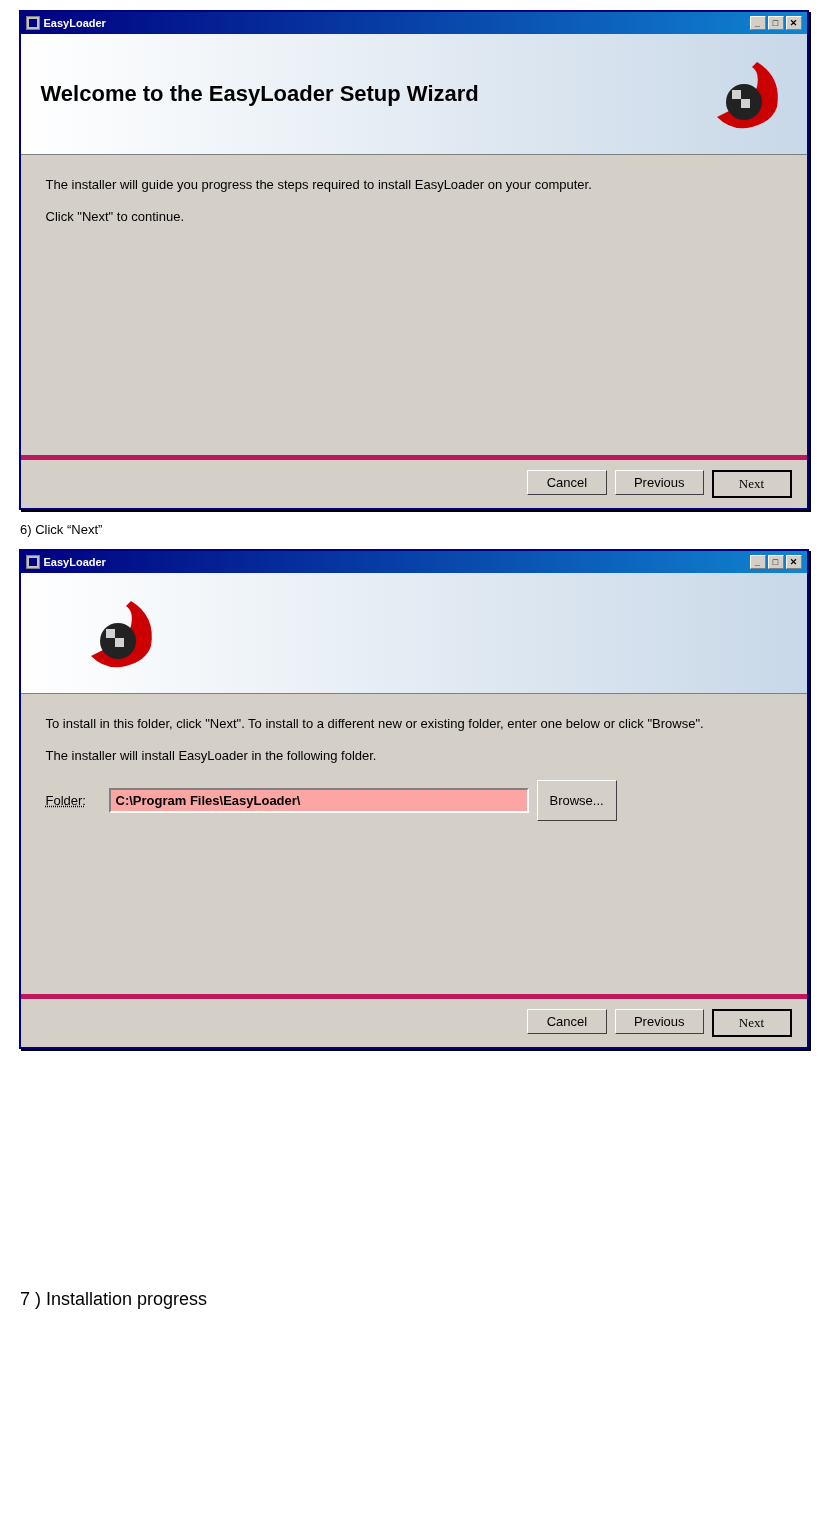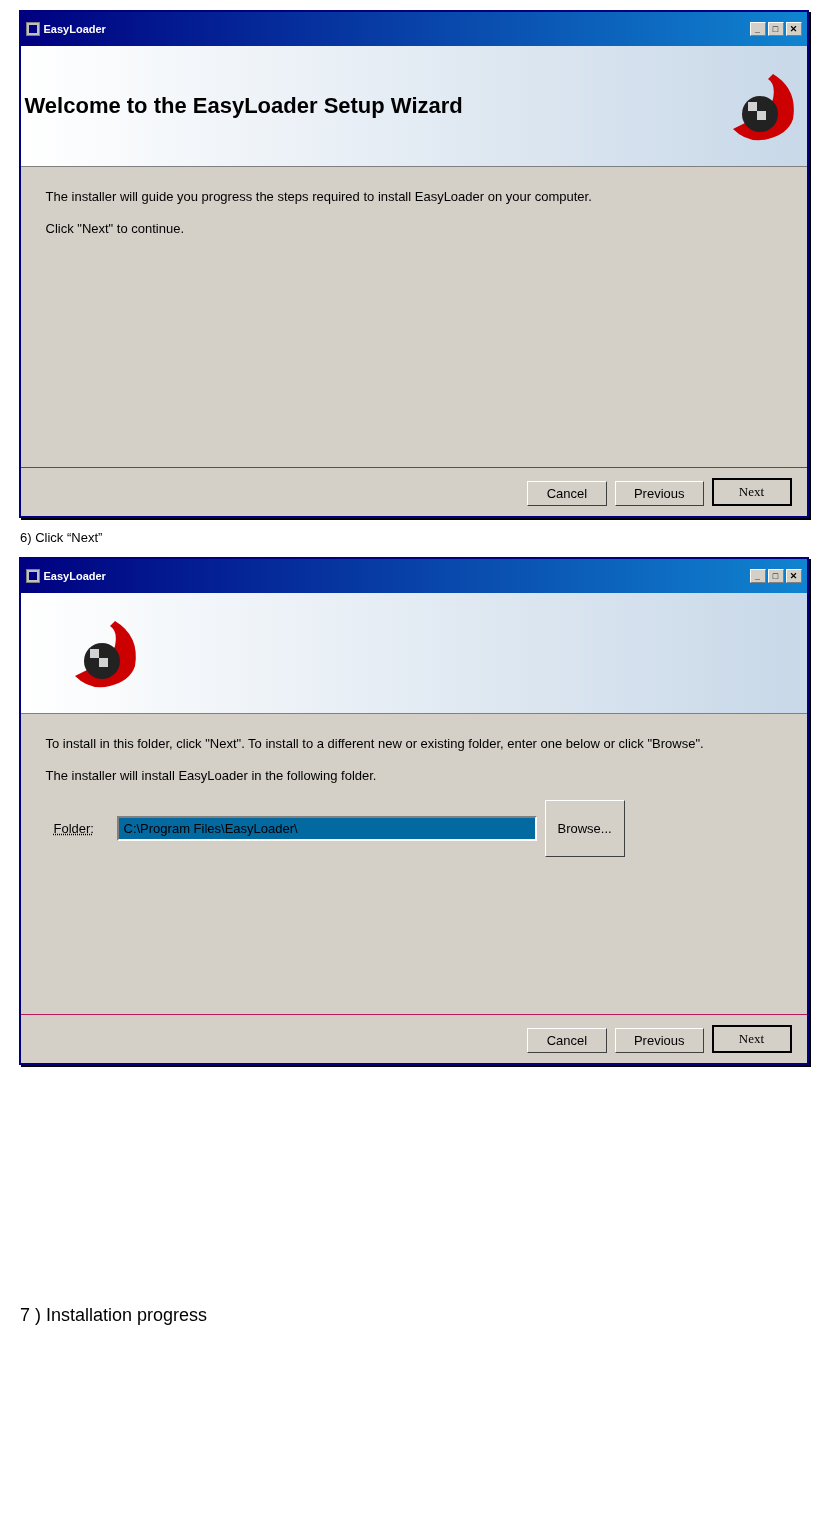--- a/index.html
+++ b/index.html
@@ -24,21 +24,21 @@
       box-shadow: 2px 2px 0px #000;
     }
 
     .win-titlebar {
       background: linear-gradient(to right, #000080, #1084d0);
       color: white;
       padding: 3px 5px;
       display: flex;
       align-items: center;
       justify-content: space-between;
-      height: 34px;
+      height: 22px;
     }
 
     .win-titlebar-left {
       display: flex;
       align-items: center;
       gap: 4px;
     }
 
     .win-titlebar-icon {
       width: 14px;
@@ -76,21 +76,21 @@
       font-size: 9px;
       cursor: pointer;
       font-family: 'Arial', sans-serif;
       font-weight: bold;
       color: #000;
     }
 
     
     .dialog-header {
       background: linear-gradient(to right, #ffffff, #c8d8e8);
-      padding: 20px 4px;
+      padding: 20px 20px;
       display: flex;
       align-items: center;
       justify-content: space-between;
       border-bottom: 1px solid #808080;
       min-height: 110px;
     }
 
     .dialog-header-title {
       font-size: 22px;
       font-weight: bold;
@@ -123,26 +123,26 @@
 
     .dialog-body p {
       margin-bottom: 12px;
       font-size: 13px;
       line-height: 1.5;
     }
 
     
     .dialog-footer {
       background: #d4d0c8;
-      border-top: 1px solid #be185d;
+      border-top: 5px solid #be185d;
       padding: 10px 15px;
       display: flex;
       justify-content: flex-end;
       gap: 8px;
-      align-items: flex-end;
+      align-items: flex-start;
     }
 
     .win-button {
       background: #d4d0c8;
       border-top: 1px solid #ffffff;
       border-left: 1px solid #ffffff;
       border-right: 1px solid #404040;
       border-bottom: 1px solid #404040;
       padding: 4px 18px;
       font-size: 13px;
@@ -157,51 +157,52 @@
     .win-button.next-btn {
       border: 2px solid #000;
       font-family: Liberation Serif, serif;
     }
 
     
     .folder-row {
       display: flex;
       align-items: center;
       gap: 8px;
-      margin: 15px 8px;
+      margin: 15px 0;
     }
 
     .folder-label {
       min-width: 55px;
       font-size: 13px;
       text-decoration: underline;
       text-decoration-style: dotted;
     }
 
     .folder-input {
       flex: 1;
       border: inset 2px;
       border-top: 2px solid #808080;
       border-left: 2px solid #808080;
       border-right: 2px solid #ffffff;
       border-bottom: 2px solid #ffffff;
-      background: #0369a1;
+      background: #fca5a5;
       padding: 3px 5px;
       font-size: 13px;
       font-family: 'Arial', sans-serif;
       max-width: 420px;
+      font-weight: bold;
     }
 
     .browse-button {
       background: #d4d0c8;
       border-top: 1px solid #ffffff;
       border-left: 1px solid #ffffff;
       border-right: 1px solid #404040;
       border-bottom: 1px solid #404040;
-      padding: 20px 12px;
+      padding: 12px 12px;
       font-size: 13px;
       cursor: pointer;
       font-family: 'Arial', sans-serif;
       color: #000;
     }
 
     
     .annotation-text {
       font-size: 13px;
       color: #000000;

